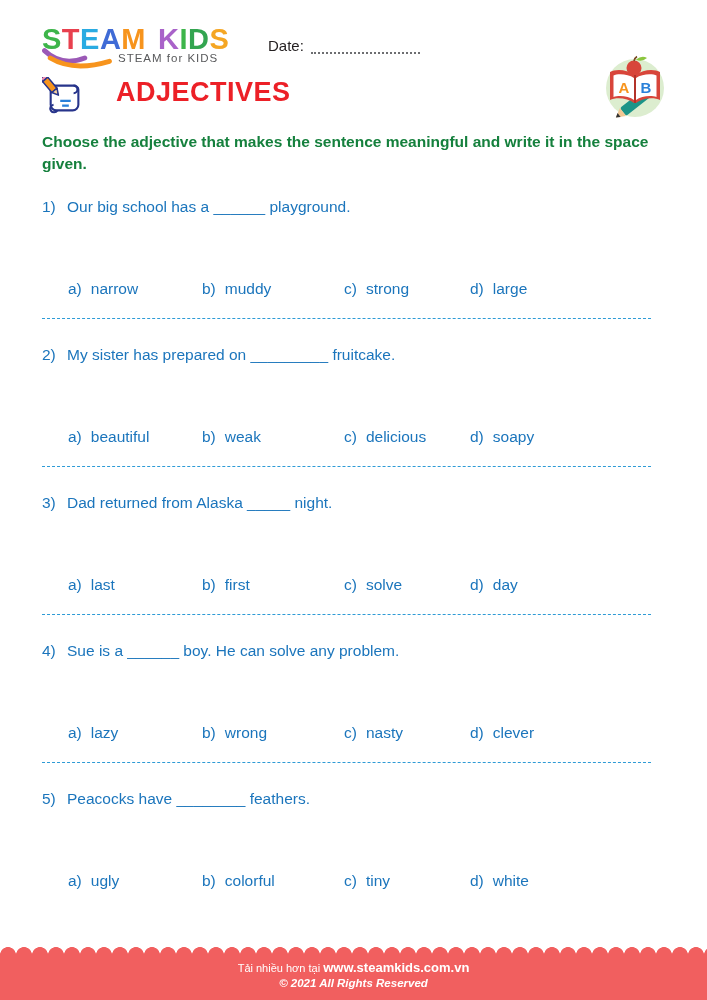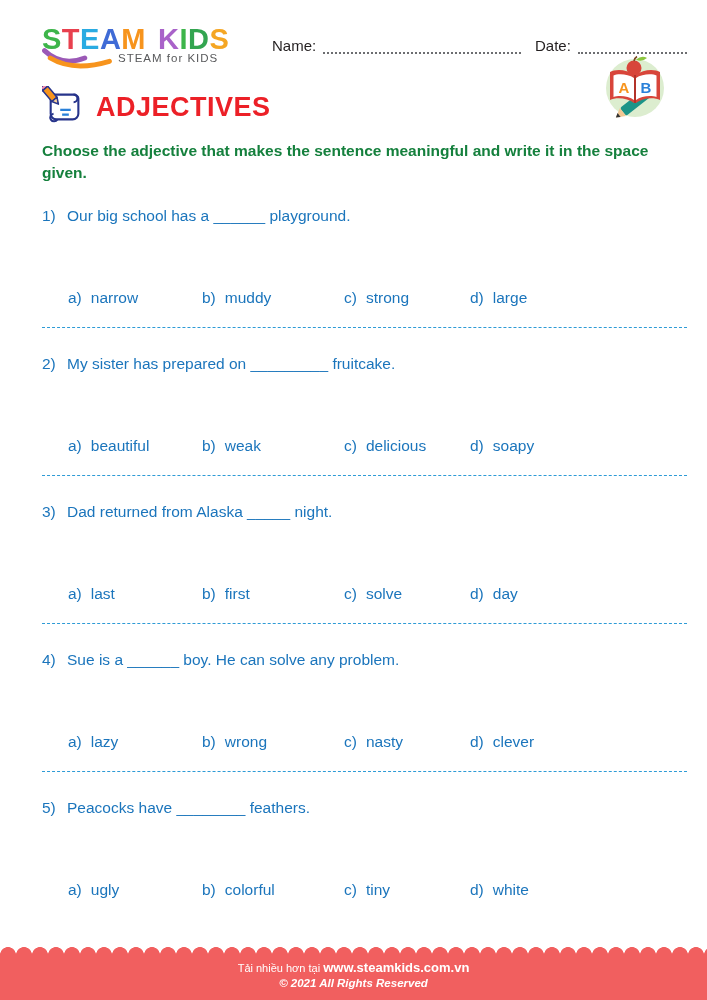--- a/index.html
+++ b/index.html
@@ -2,38 +2,38 @@
 <html><head>
 <meta charset="utf-8">
 <style>
   * { margin:0; padding:0; box-sizing:border-box; }
   html,body { background:#e8e8e8; }
   .page {
     position:relative; width:707px; height:1000px; margin:0 auto;
     background:#ffffff; overflow:hidden;
     font-family:"Liberation Sans","DejaVu Sans",sans-serif;
   }
-  .content { padding:25px 20px 0 42px; }
+  .content { padding:25px 56px 0 42px; }
 
   
   .header-row { display:flex; align-items:flex-start; }
   .logo { width:212px; flex:0 0 auto; }
   .logo-word { font-size:29px; font-weight:bold; line-height:1; letter-spacing:0.5px; }
   .logo-word span:nth-child(6) { margin-left:12px; }
   .logo-sub { display:flex; align-items:center; margin-top:-7px; }
   .swoosh { width:74px; height:22px; flex:0 0 auto; }
   .tagline { font-size:11.5px; font-weight:normal; color:#58595B; letter-spacing:1px; margin-left:2px; }
 
   .field { display:flex; align-items:flex-end; padding-top:12px; font-size:15px; color:#231F20; }
   .name-field { flex:1; margin-left:18px; }
   .date-field { flex:0 0 152px; margin-left:14px;align-items:center; }
   .dotline { flex:1; border-bottom:2px dotted #6D6E71; height:16px; margin-left:7px; }
 
   
-  .title-row { display:flex; align-items:center; margin-top:17px; }
+  .title-row { display:flex; margin-top:8px;gap:20px; }
   .title-icon { width:46px; height:42px; flex:0 0 auto; }
   .page-title { font-size:27px; font-weight:bold; color:#EC2027; margin-left:8px; letter-spacing:0.5px; }
   .corner-badge { position:absolute; top:55px; right:40px; width:64px; height:64px; }
 
   
   .instruction { margin-top:12px; max-width:648px; font-size:15.5px; font-weight:bold;
                  color:#15803d; line-height:1.45; }
 
   
   .questions { margin-top:22px; }
@@ -68,24 +68,20 @@
         </div>
         <div class="logo-sub">
           <svg class="swoosh" viewBox="0 0 90 26">
             <path d="M3,4 Q24,24 52,13" stroke="#9B59B6" stroke-width="6" fill="none" stroke-linecap="round"></path>
             <path d="M10,13 Q38,30 82,17" stroke="#F7941D" stroke-width="6" fill="none" stroke-linecap="round"></path>
           </svg>
           <span class="tagline">STEAM for KIDS</span>
         </div>
       </div>
 
-      <div class="field name-field">
-        <span>Name:</span>
-        <span class="dotline"></span>
-      </div>
       <div class="field date-field">
         <span>Date:</span>
         <span class="dotline"></span>
       </div>
     </div>
 
     <div class="title-row">
       <svg class="title-icon" viewBox="0 0 48 44">
         <path d="M9,9 H33 A5,4 0 0 1 38,13 V29 A6,6 0 0 1 32,35 H15 A6,6 0 0 1 9,29 Z" fill="#ffffff" stroke="#27348B" stroke-width="2.2" stroke-linejoin="round"></path>
         <path d="M33,9 a4,4 0 1 1 0,8" fill="none" stroke="#27348B" stroke-width="2.2"></path>

